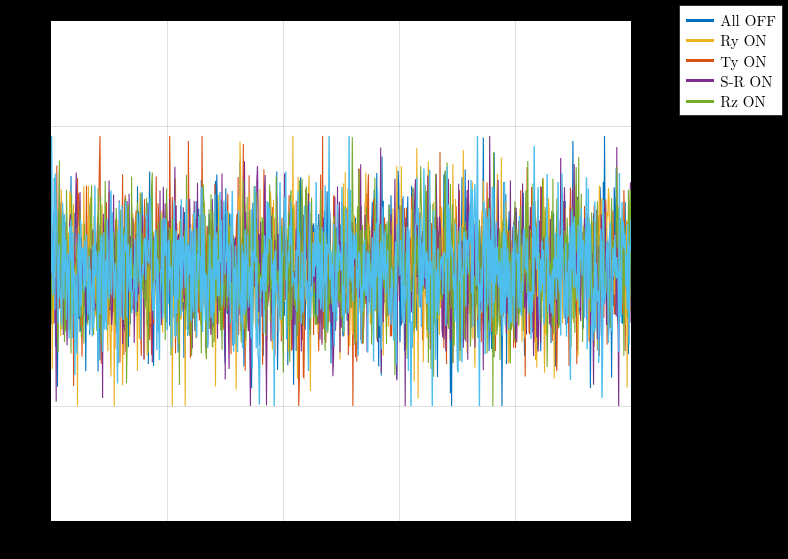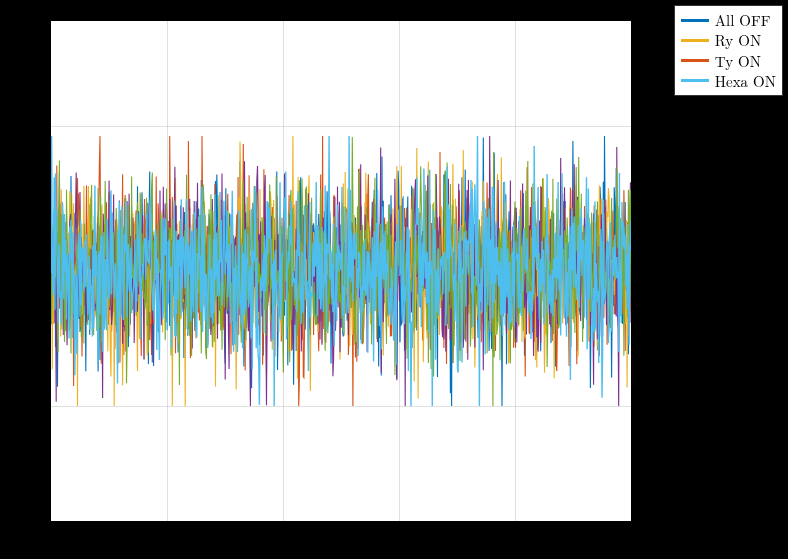--- a/index.html
+++ b/index.html
@@ -90,16 +90,20 @@
   </div>
   <div class="legend-row">
     <div class="swatch" style="background:#edb120"></div>
     <span>Ry ON</span>
   </div>
   <div class="legend-row">
     <div class="swatch" style="background:#d95319"></div>
     <span>Ty ON</span>
   </div>
   <div class="legend-row">
-    <div class="swatch" style="background:#4dbeee"></div>
-    <span>Hexa ON</span>
+    <div class="swatch" style="background:#7e2f8e"></div>
+    <span>S-R ON</span>
+  </div>
+  <div class="legend-row">
+    <div class="swatch" style="background:#77ac30"></div>
+    <span>Rz ON</span>
   </div>
 </div>
 
 </body></html>

